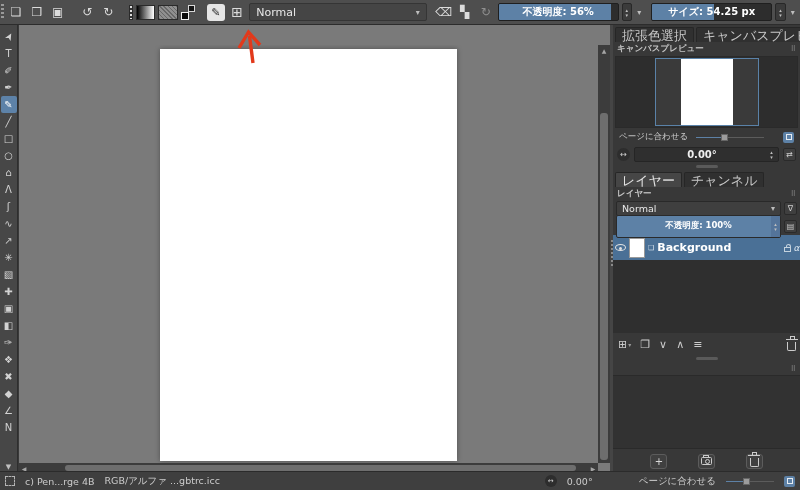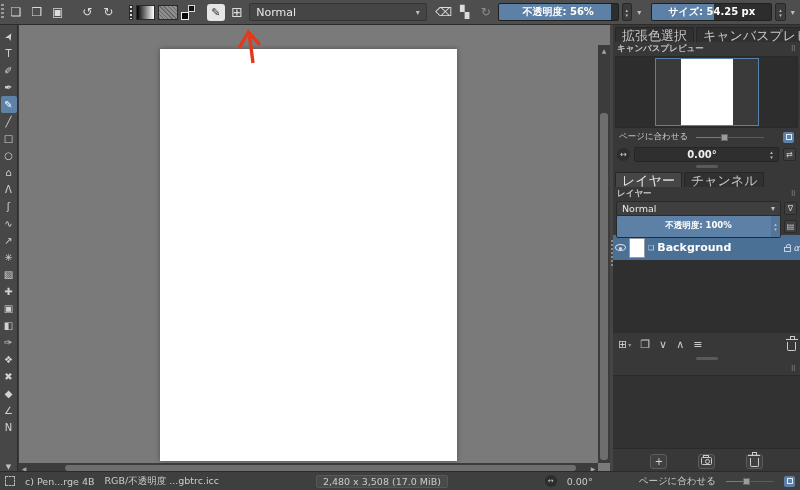--- a/index.html
+++ b/index.html
@@ -366,25 +366,22 @@
     </div>
     <div class="snapbtn">
       <div class="trash" style="margin-top:2px"></div>
     </div>
   </div>
 </div>
 
 <div class="statusbar">
   <div class="selicon"></div>
   <span>c) Pen...rge 4B</span>
-  <span>RGB/不透明度 ...gbtrc.icc</span>
+  <span>RGB/アルファ ...gbtrc.icc</span>
   <div class="flexsp"></div>
-  <div class="sizebox">
-    <span>2,480 x 3,508 (17.0 MiB)</span>
-  </div>
   <div class="flexsp"></div>
   <div class="sb-roticon">↔</div>
   <span>0.00°</span>
   <span style="width:26px"></span>
   <span>ページに合わせる</span>
   <div class="sb-slider">
     <div class="track"></div>
       <div class="tfill"></div>
     <div class="handle"></div>
   </div>

